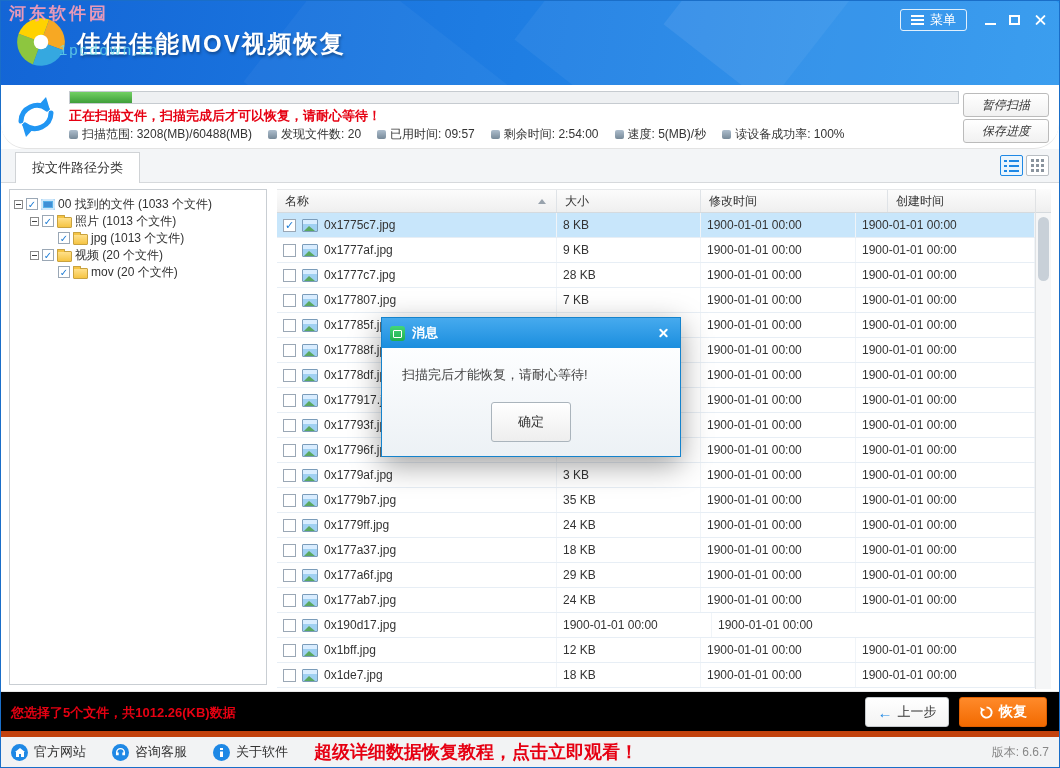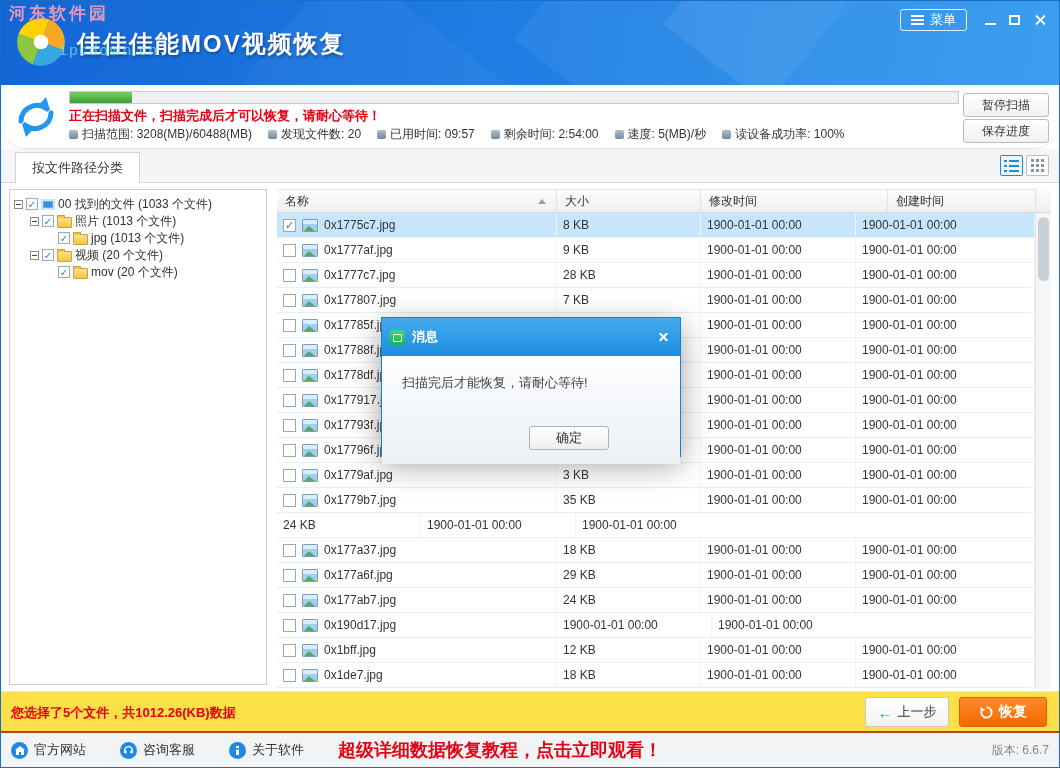--- a/index.html
+++ b/index.html
@@ -36,21 +36,21 @@
   
   .scanbar { position:absolute; left:0; top:84px; right:0; height:64px; background:#fff; border-bottom:1px solid #e3e3e3;border-radius:25px; }
   .sync { position:absolute; left:12px; top:9px; }
   .pbar { position:absolute; left:68px; top:6px; width:890px; height:13px; background:#eef0f2; border:1px solid #c6cbd0; }
   .pfill { height:100%; background:linear-gradient(#72d063,#3f9e3a); }
   .warn { position:absolute; left:68px; top:22px; font-size:13px; font-weight:bold; color:#e60012; }
   .stats { position:absolute; left:68px; top:41px; font-size:12px; color:#333; display:flex; gap:16px; white-space:nowrap; }
   .stat { display:flex; align-items:center; gap:4px; }
   .stat-ic { width:9px; height:9px; border-radius:2px; background:linear-gradient(#9fb2c4,#5f7587); opacity:.85; flex:none;}
   .side-btn { position:absolute; right:10px; width:86px; height:24px; font-size:12px; color:#333; cursor:pointer;
-    background:linear-gradient(#fff,#f1f1f1); border:1px solid #bbb; border-radius:3px; font-family:inherit;}
+    background:linear-gradient(#fff,#f1f1f1); border:1px solid #bbb; border-radius:3px; font-family:inherit;font-style:italic;}
   .side-btn.pause { top:8px; } .side-btn.save { top:34px; }
 
   
   .tabbar { position:absolute; left:0; top:148px; right:0; height:34px; background:#f3f5f7; border-bottom:1px solid #d6d9dc; }
   .tab { position:absolute; left:14px; top:3px; height:31px; padding:0 16px; background:#fff; border:1px solid #d0d3d6;
     border-bottom:none; display:flex; align-items:center; font-size:13px; cursor:pointer; }
   .vt { position:absolute; top:6px; width:23px; height:21px; border:1px solid #b9bec3; background:#fff;
     display:flex; align-items:center; justify-content:center; cursor:pointer; border-radius:2px;}
   .vt.list { right:36px; border-color:#1e88e5; background:#eaf5fd; }
   .vt.grid { right:10px; }
@@ -102,47 +102,47 @@
     border-radius:1px; position:relative; overflow:hidden;}
   .fic::after { content:''; position:absolute; left:1px; bottom:0; border-left:5px solid transparent;
     border-right:6px solid transparent; border-bottom:5px solid #5aa860; }
   .scrollbar { position:absolute; right:0; top:0; bottom:0; width:16px; background:#f5f6f7; border-left:1px solid #e0e2e4; }
   .sb-top { height:24px; background:linear-gradient(#fcfcfc,#efefef); border-bottom:1px solid #d5dade;}
   .thumb { position:absolute; left:2px; right:2px; top:28px; height:64px; background:#c8d0d8; border-radius:6px; cursor:pointer;}
 
   
   .dialog { position:absolute; left:380px; top:316px; width:300px; height:140px; z-index:50;
     border:1px solid #1583cc; box-shadow:0 8px 28px rgba(0,0,0,.38); background:#f2f6f9; }
-  .dlg-head { height:38px; background:linear-gradient(#46aaee,#1b8ede); display:flex; align-items:center; padding:0 8px; gap:7px;}
+  .dlg-head { height:30px; background:linear-gradient(#46aaee,#1b8ede); display:flex; align-items:center; padding:0 8px; gap:7px;}
   .dlg-ic { width:15px; height:15px; background:linear-gradient(#43d677,#1faf4e); border-radius:3px; position:relative; flex:none;}
   .dlg-ic::before { content:''; position:absolute; left:3px; top:4px; right:3px; bottom:3px; border:1.5px solid #fff; border-radius:1px;}
   .dlg-title { color:#fff; font-size:13px; font-weight:bold; }
   .dlg-x { margin-left:auto; width:18px; height:18px; display:flex; align-items:center; justify-content:center; cursor:pointer;}
   .dlg-x .x { width:10px; height:10px;} .dlg-x .x::before,.dlg-x .x::after { width:11px; height:2px; top:4px;}
   .dlg-body { position:relative; height:108px; background:linear-gradient(#fdfeff,#ecf1f5); }
   .dlg-msg { position:absolute; left:20px; top:18px; font-size:13px; color:#444; }
-  .dlg-ok { position:absolute; left:50%; transform:translateX(-50%); bottom:14px; width:80px; height:24px;
+  .dlg-ok { position:absolute; left:50%; transform:translateX(-50%); bottom:14px; width:80px; height:40px;
     background:linear-gradient(#fff,#eee); border:1px solid #aab4bc; border-radius:3px; font-size:13px; color:#333;
-    cursor:pointer; font-family:Liberation Sans, sans-serif;margin-left:38px;}
-
-  
-  .actionbar { position:absolute; left:0; top:690px; right:0; height:40px; background:#fde047; border-top:1px solid #e8e8e8; }
+    cursor:pointer; font-family:Liberation Sans, sans-serif;}
+
+  
+  .actionbar { position:absolute; left:0; top:690px; right:0; height:40px; background:#000000; border-top:1px solid #e8e8e8; }
   .sel-text { position:absolute; left:10px; top:12px; font-size:13px; font-weight:bold; color:#e60012; }
   .btn-back { position:absolute; right:110px; top:5px; width:84px; height:30px; background:linear-gradient(#fff,#f3f3f3);
     border:1px solid #c5c9cd; border-radius:3px; font-size:13px; color:#333; cursor:pointer; font-family:inherit;
     display:flex; align-items:center; justify-content:center; gap:5px;}
   .back-arrow { color:#1e88e5; font-size:15px; line-height:1;}
   .btn-recover { position:absolute; right:12px; top:5px; width:88px; height:30px;
     background:linear-gradient(#ff8a2a,#f26a00); border:1px solid #e05f00; border-radius:3px;
     font-size:14px; font-weight:bold; color:#fff; cursor:pointer; font-family:inherit;
     display:flex; align-items:center; justify-content:center; gap:5px;}
 
   
-  .statusbar { position:absolute; left:0; top:730px; right:0; bottom:0; background:#f2f3f4; border-top:2px solid #c2410c;
-    display:flex; align-items:center; padding:0 10px; gap:34px;}
+  .statusbar { position:absolute; left:0; top:730px; right:0; bottom:0; background:#f2f3f4; border-top:6px solid #c2410c;
+    display:flex; align-items:center; padding:0 10px; gap:26px;}
   .sb-link { display:flex; align-items:center; gap:6px; font-size:13px; color:#333; cursor:pointer;}
   .sb-ic { width:17px; height:17px; border-radius:50%; background:#1e88e5; display:flex; align-items:center; justify-content:center; flex:none;}
   .promo { font-size:18px; font-weight:bold; color:#e60012; cursor:pointer; }
   .version { margin-left:auto; font-size:12px; color:#888; }
 </style>
 </head>
 <body>
 
 <div class="window">
 
@@ -399,20 +399,25 @@
             <div class="td c-name w-name">
               <span class="cb"></span>
               <span class="fic"></span>
               <span class="fname">0x1779b7.jpg</span>
             </div>
             <div class="td c-size w-size">35 KB</div>
             <div class="td c-time w-time">1900-01-01 00:00</div>
             <div class="td c-time2 w-time2">1900-01-01 00:00</div>
           </div>
           <div class="trow">
+            <div class="td c-name w-name">
+              <span class="cb"></span>
+              <span class="fic"></span>
+              <span class="fname">0x1779ff.jpg</span>
+            </div>
             <div class="td c-size w-size">24 KB</div>
             <div class="td c-time w-time">1900-01-01 00:00</div>
             <div class="td c-time2 w-time2">1900-01-01 00:00</div>
           </div>
           <div class="trow">
             <div class="td c-name w-name">
               <span class="cb"></span>
               <span class="fic"></span>
               <span class="fname">0x177a37.jpg</span>
             </div>

